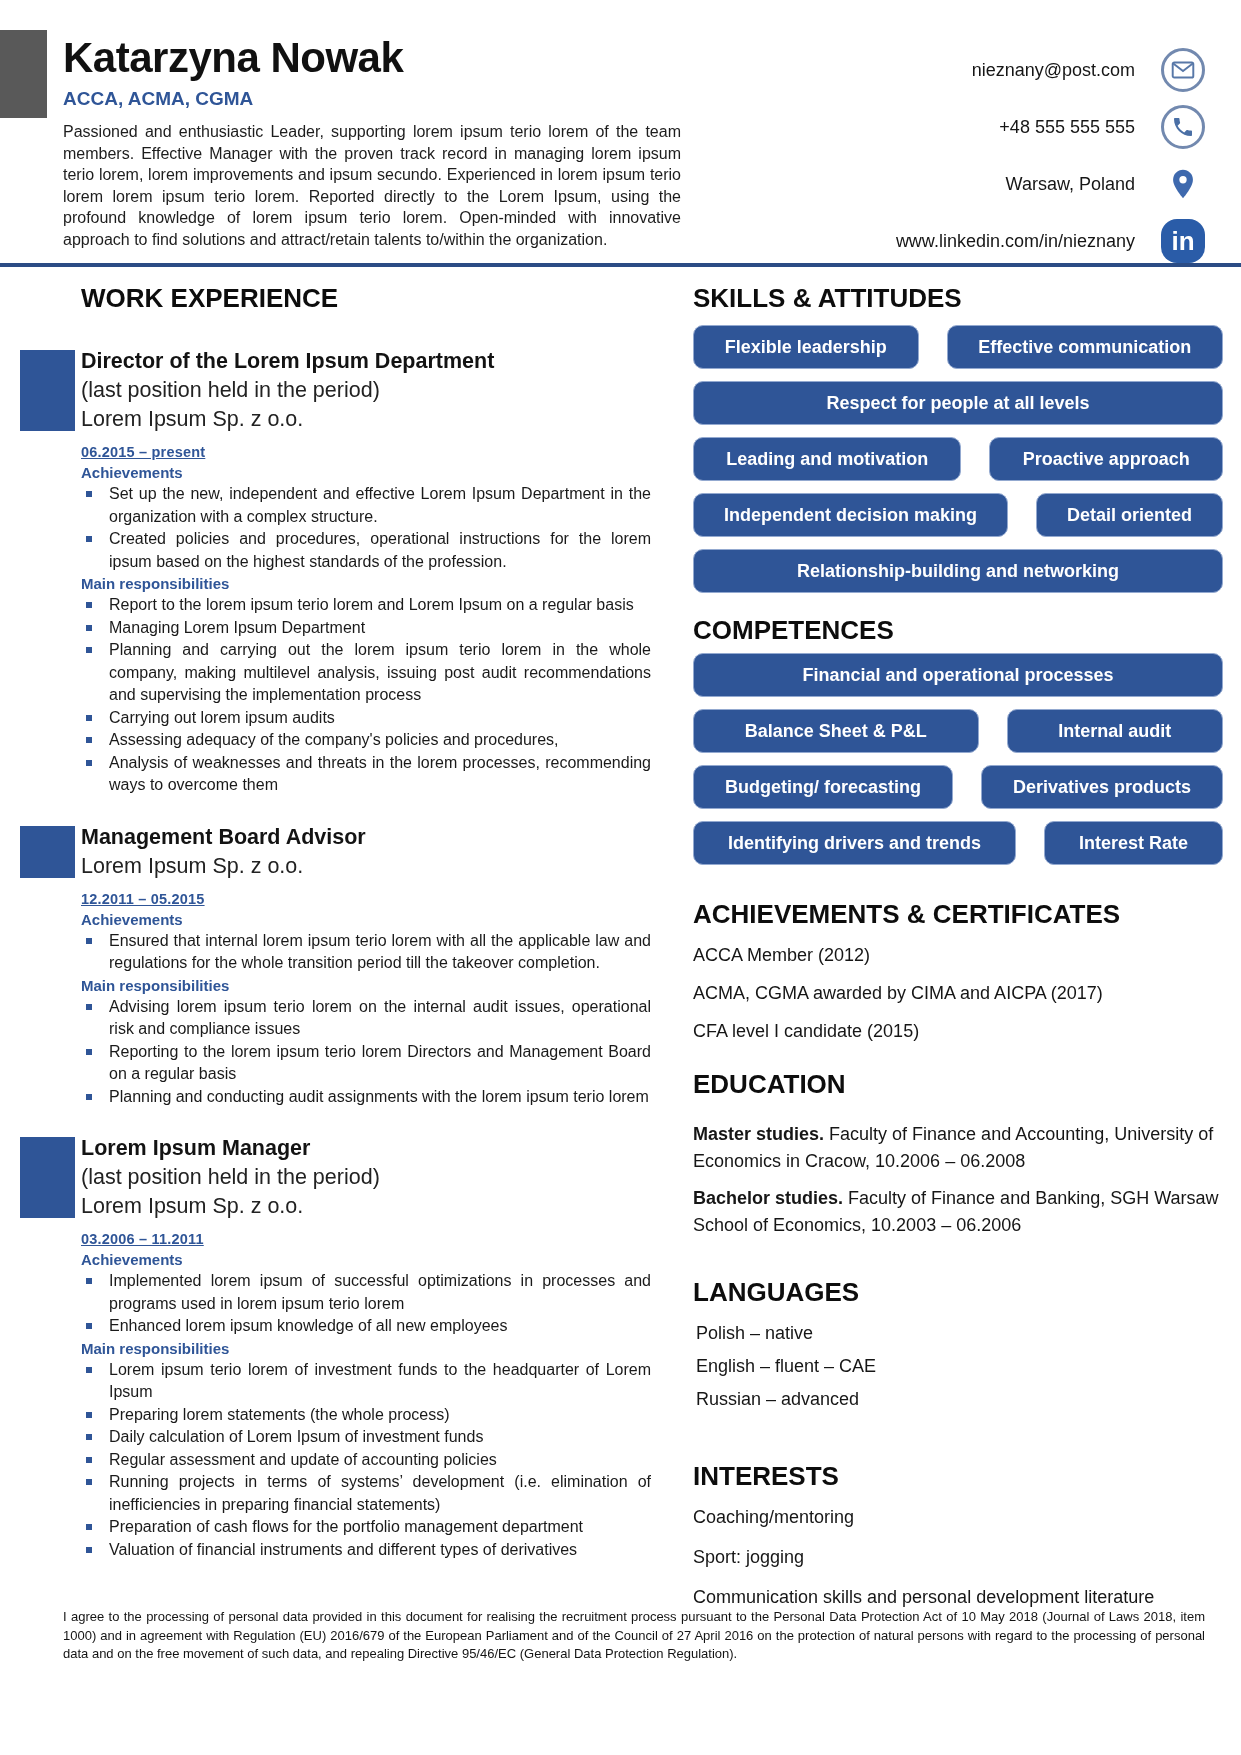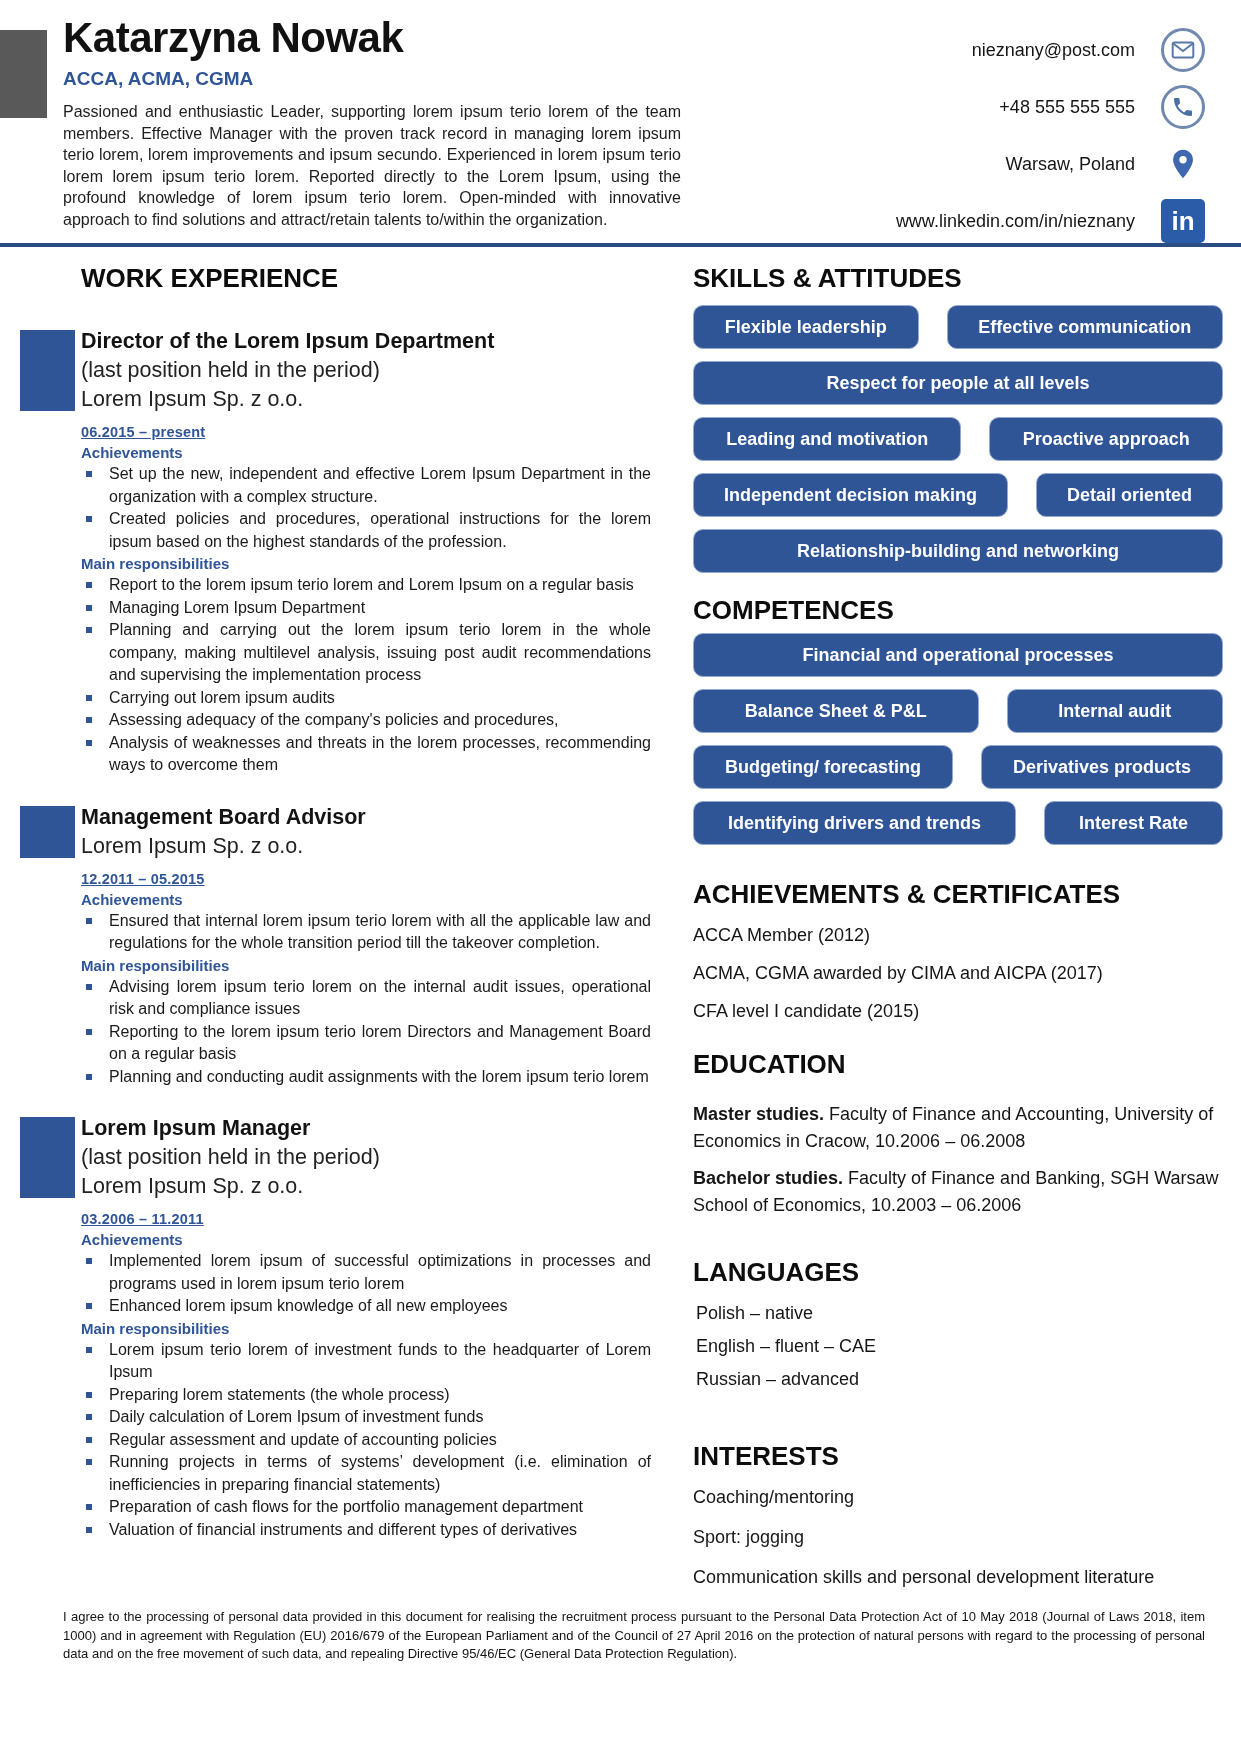--- a/index.html
+++ b/index.html
@@ -8,32 +8,32 @@
     --steel:#5878A8;
     --linkedin:#2A5CA8;
     --graysq:#595959;
   }
   html,body{margin:0;padding:0;background:#fff;}
   .page{
     width:1241px;height:1755px;position:relative;background:#fff;
     font-family:"Liberation Sans",sans-serif;color:#1b1b1b;overflow:hidden;
   }
   .gray-square{position:absolute;left:0;top:30px;width:47px;height:88px;background:var(--graysq);}
-  header{display:flex;padding:16px 36px 0 63px;gap:17px;}
+  header{display:flex;padding:36px 36px 0 63px;gap:17px;}
   .id-block{width:648px;}
   h1.name{margin:0;font-size:42px;line-height:44px;font-weight:bold;color:#111;letter-spacing:-0.5px;}
   .creds{color:var(--accent);font-weight:bold;font-size:19px;margin-top:6px;line-height:25px;}
   .summary{margin:10px 0 0;font-size:16px;line-height:21.5px;text-align:justify;color:#1d1d1d;width:618px;}
   .contact{margin-left:auto;display:flex;flex-direction:column;gap:13px;padding-top:12px;}
   .contact-row{display:flex;align-items:center;justify-content:flex-end;gap:26px;height:44px;}
   .contact-text{font-size:18px;color:#161616;white-space:nowrap;}
   .icon-circle{width:44px;height:44px;border:3px solid #7289AF;border-radius:50%;
     display:flex;align-items:center;justify-content:center;box-sizing:border-box;flex:0 0 44px;}
   .pin-wrap{width:44px;display:flex;justify-content:center;flex:0 0 44px;}
-  .linkedin-badge{width:44px;height:44px;background:var(--linkedin);border-radius:5px;color:#fff;
+  .linkedin-badge{width:44px;height:44px;background:var(--linkedin);border-radius:16px;color:#fff;
     font-weight:bold;font-size:26px;display:flex;align-items:center;justify-content:center;flex:0 0 44px;}
   .divider{height:4px;background:var(--divider);}
   .columns{display:flex;padding-left:81px;}
   .col-left{width:570px;}
   .col-right{width:530px;margin-left:42px;}
   h2.sec{font-size:26px;font-weight:bold;margin:16px 0 0;line-height:30px;color:#0d0d0d;letter-spacing:0;}
   .col-left h2.sec{margin-bottom:34px;}
   
   .job{margin-bottom:26px;}
   .job-head{position:relative;}

